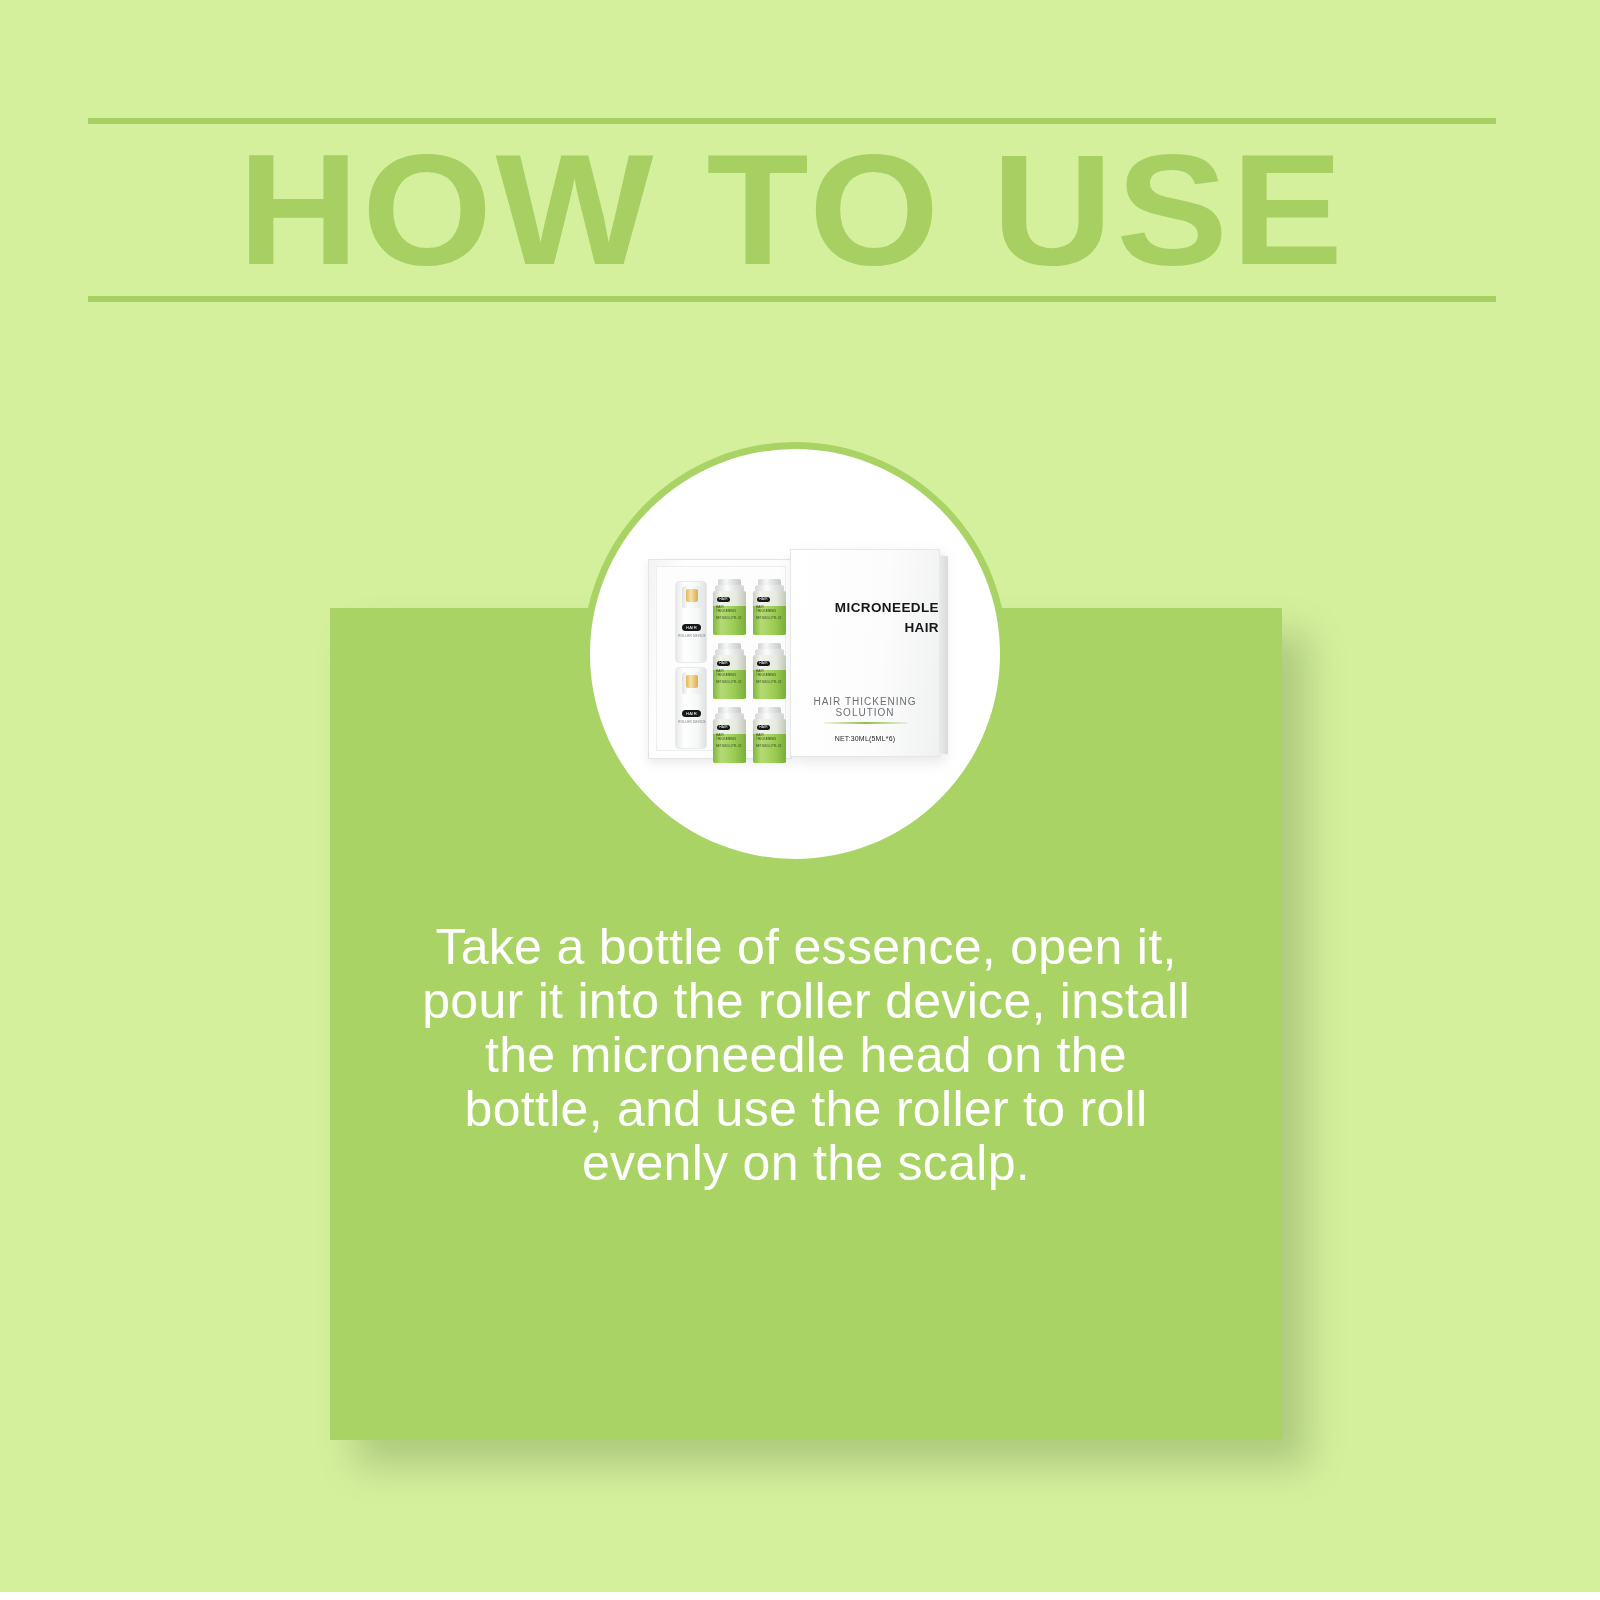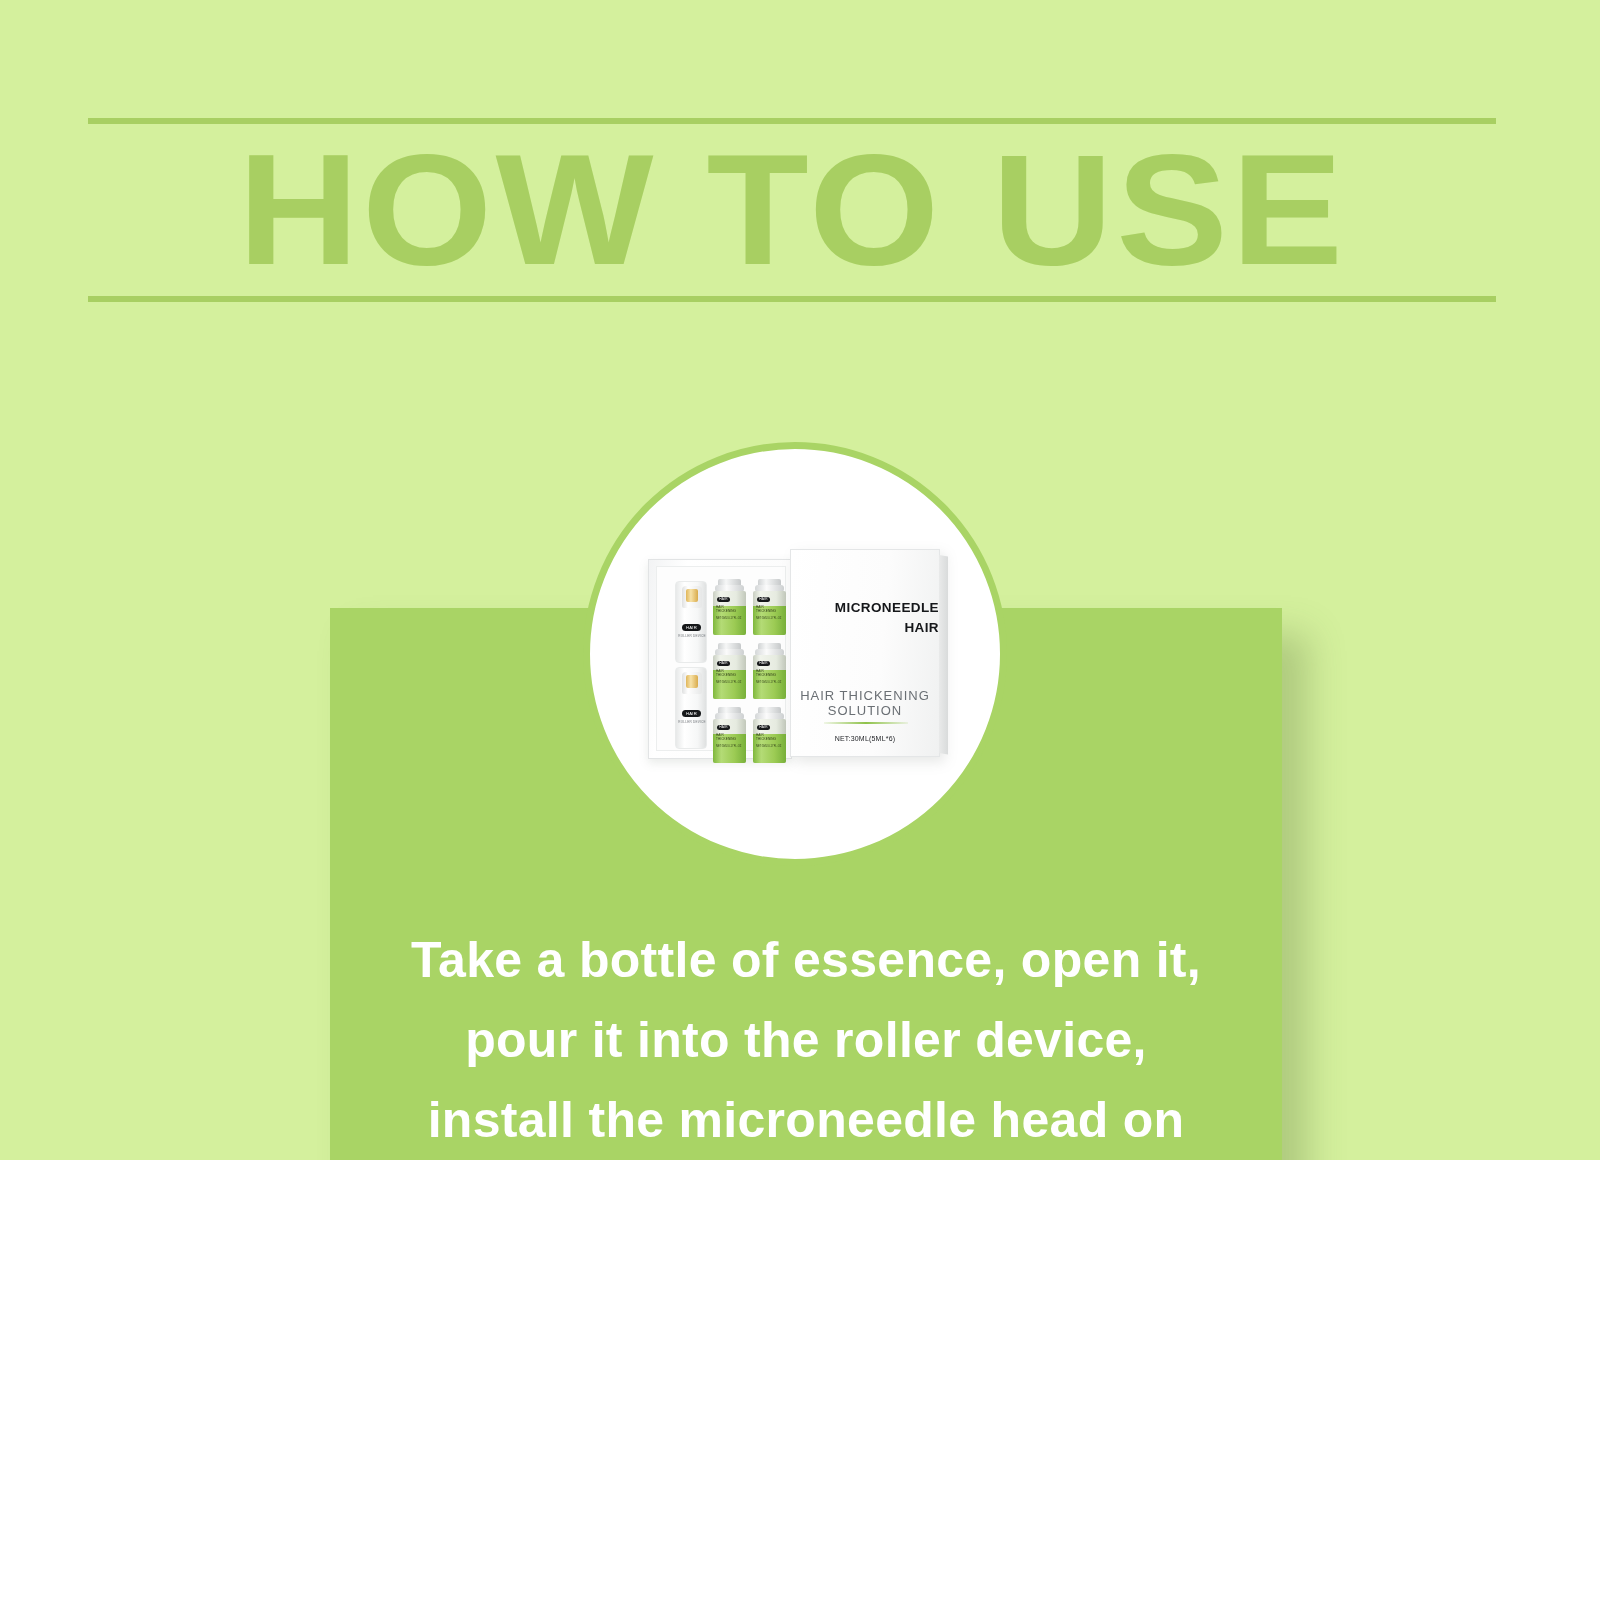--- a/index.html
+++ b/index.html
@@ -8,21 +8,21 @@
   }
   body {
     width: 1600px;
     height: 1600px;
     overflow: hidden;
     font-family: "Liberation Sans", sans-serif;
   }
   #poster {
     position: relative;
     width: 1600px;
-    height: 1160px;
+    height: 1592px;
     background: #d4f09d;
     overflow: hidden;
   }
 
   
   #header-block {
     position: absolute;
     left: 88px;
     top: 118px;
     width: 1408px;
@@ -69,23 +69,23 @@
   
   #body-copy {
     position: absolute;
     left: 410px;
     top: 920px;
     width: 792px;
     text-align: center;
     color: #ffffff;
     font-family: "Liberation Sans Narrow", "Liberation Sans", sans-serif;
     font-size: 50px;
-    line-height: 80px;
+    line-height: 54px;
     letter-spacing: 0.3px;
-    font-weight: 700;
+    font-weight: 400;
   }
 
   
   #product-circle {
     position: absolute;
     left: 583px;
     top: 442px;
     width: 424px;
     height: 424px;
     border-radius: 50%;
@@ -157,21 +157,21 @@
     line-height: 20px;
     letter-spacing: 0.4px;
   }
   .lid-sub {
     position: absolute;
     left: 0;
     bottom: 38px;
     width: 100%;
     text-align: center;
     color: #6a6f74;
-    font-size: 13px;
+    font-size: 10px;
     letter-spacing: 1px;
   }
   .lid-rule {
     position: absolute;
     left: 33px;
     bottom: 32px;
     width: 84px;
     height: 2px;
     background: linear-gradient(90deg, rgba(160,205,95,0.15), #8fc24a, rgba(160,205,95,0.15));
   }

